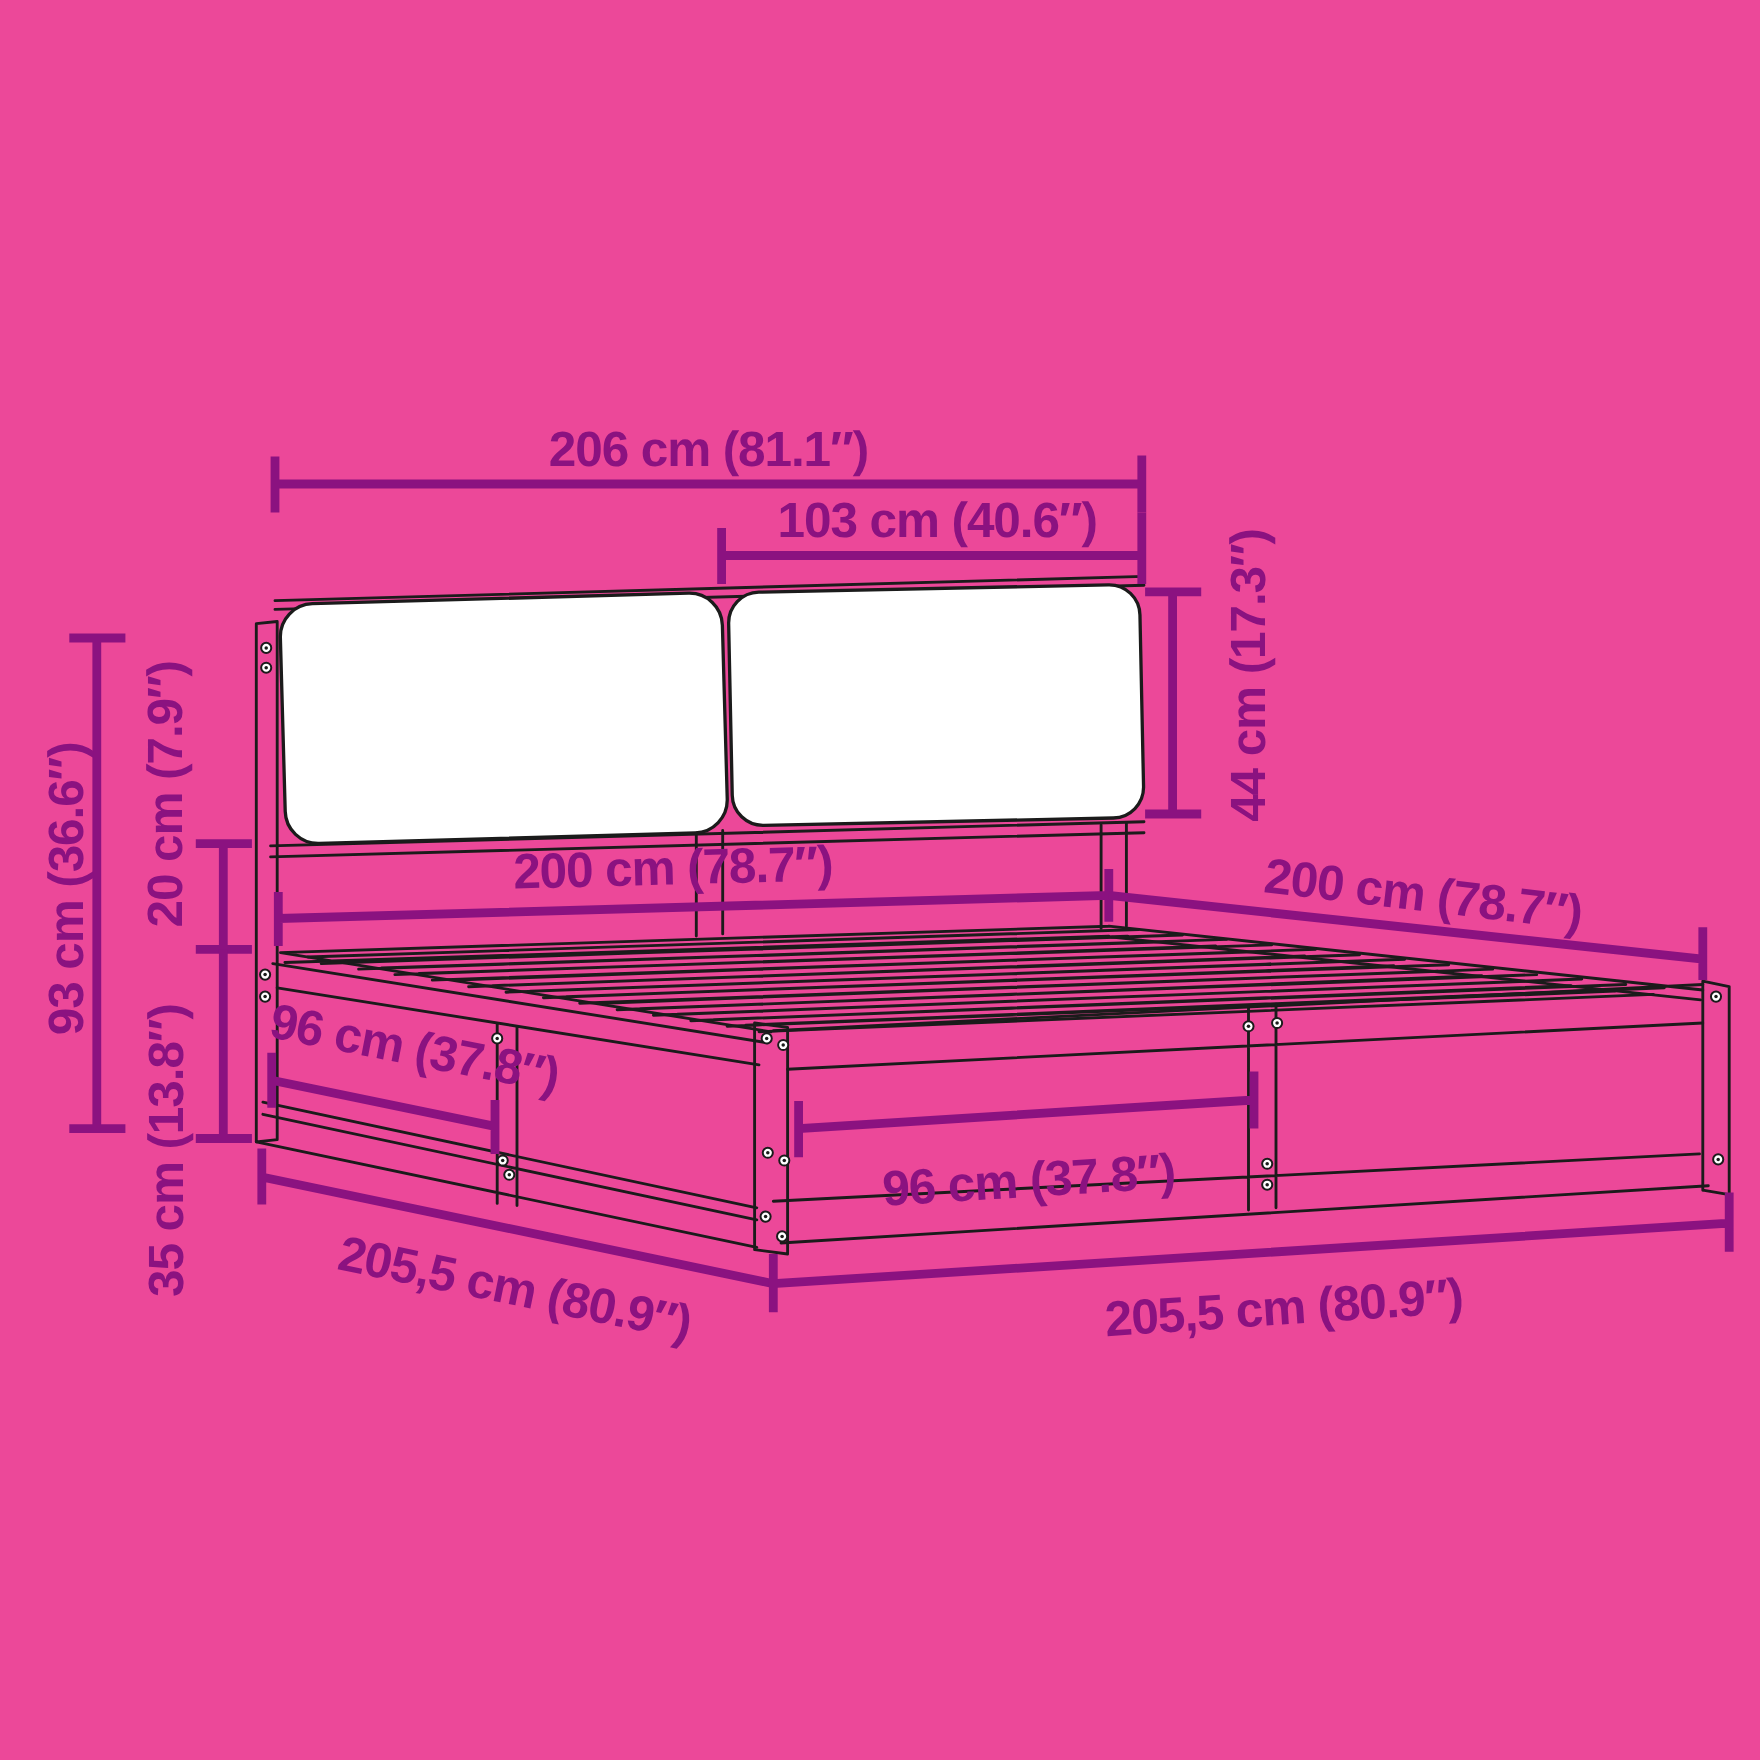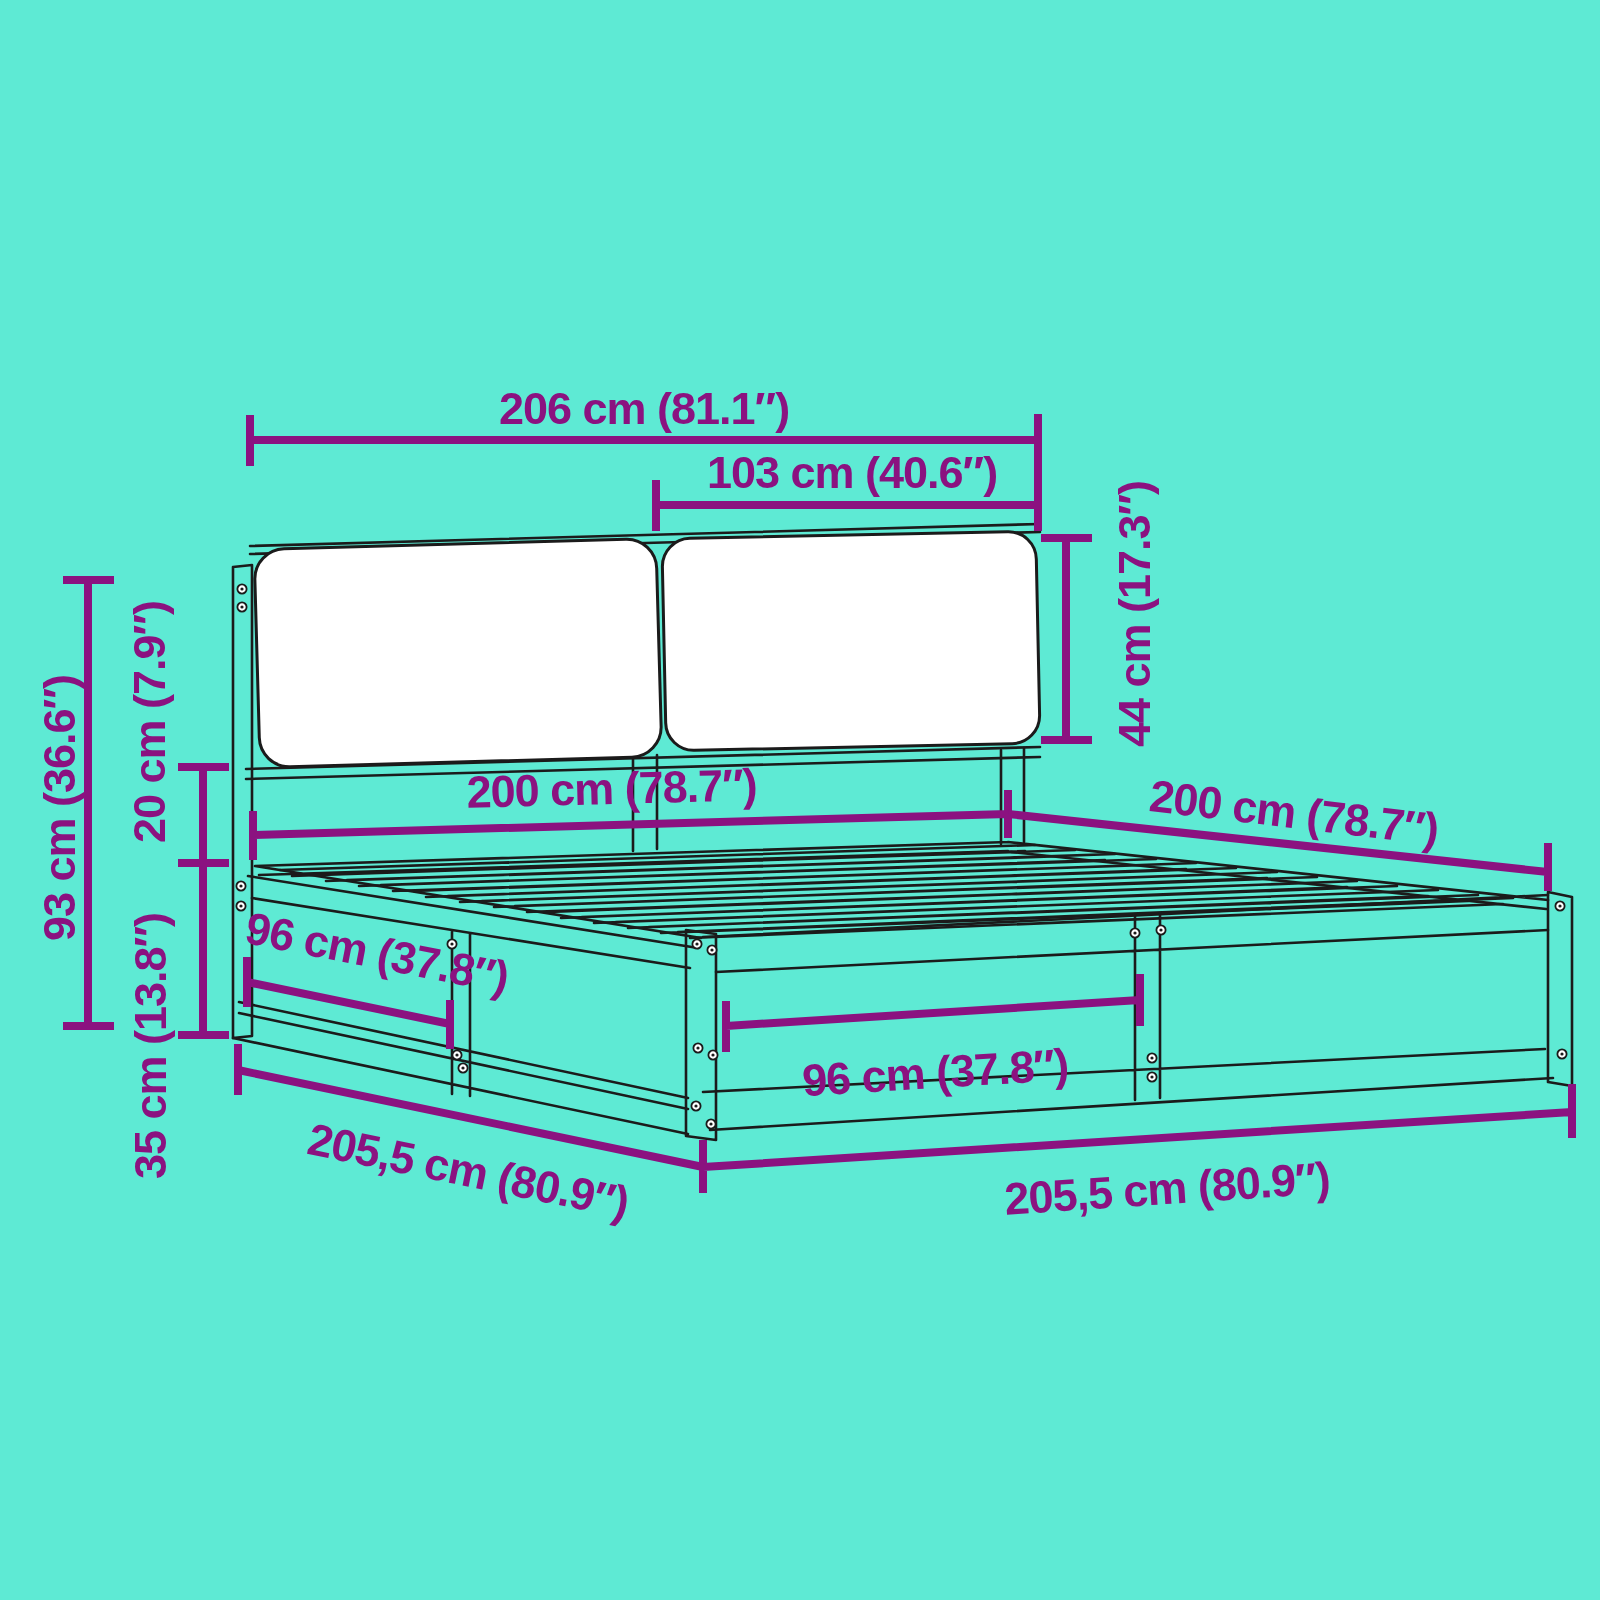--- a/index.html
+++ b/index.html
@@ -1,16 +1,16 @@
 <!DOCTYPE html>
 <html><head>
 <meta charset="utf-8">
 <style>
   html,body{margin:0;padding:0;background:#fff;}
-  .stage{width:1600px;height:1600px;background:#5eead4;position:relative;font-family:"Liberation Sans",sans-serif;}
+  .stage{width:1600px;height:1600px;background:#ec4899;position:relative;font-family:"Liberation Sans",sans-serif;}
   svg{display:block;}
   .blk{fill:none;stroke:#1B1B1B;stroke-width:2.6;stroke-linecap:round;stroke-linejoin:round;}
   .cushion{fill:#FFFFFF;stroke:#1B1B1B;stroke-width:3;}
   .dimline{fill:none;stroke:#8B1280;stroke-width:8;stroke-linecap:butt;}
   .dlabel{fill:#8B1280;font-family:"Liberation Sans",sans-serif;font-weight:bold;font-size:45px;letter-spacing:-1px;}
   .screwring{fill:#FFFFFF;stroke:#1B1B1B;stroke-width:1.8;}
   .screwdot{fill:#1B1B1B;}
 </style>
 </head>
 <body>

